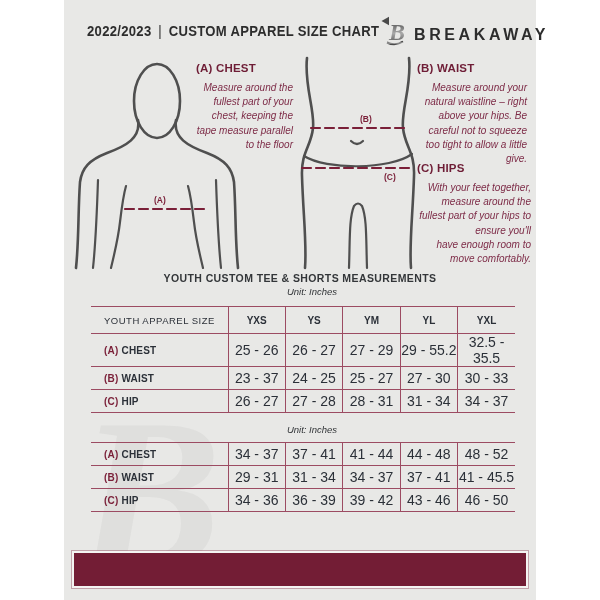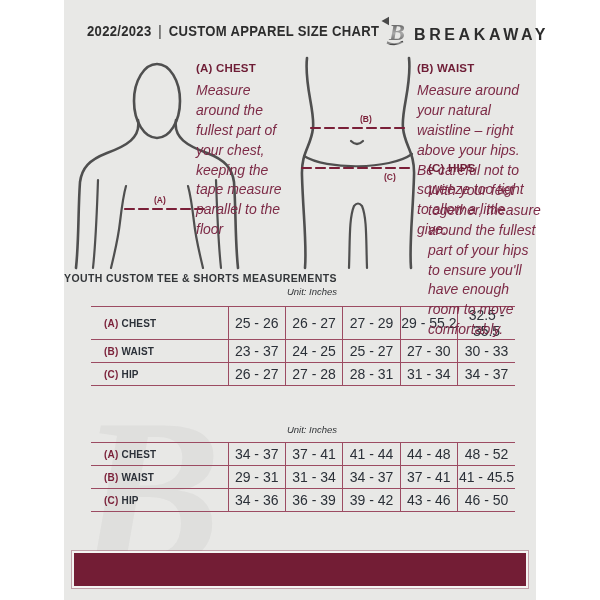--- a/index.html
+++ b/index.html
@@ -22,27 +22,27 @@
   .brand{position:absolute;left:350px;top:26px;font-size:16px;font-weight:bold;
     letter-spacing:3.6px;color:#2d2d2d;white-space:nowrap;}
 
   
   .figures{position:absolute;left:0;top:0;z-index:1;}
   .figlabel{position:absolute;font-size:8.5px;font-weight:bold;color:#7a1f38;z-index:2;}
 
   
   .guide{position:absolute;z-index:2;}
   .guide h3{margin:0 0 7px 0;font-size:11.5px;font-weight:bold;color:#6e1d36;letter-spacing:0.2px;}
-  .guide p{margin:0;font-size:14px;line-height:1.42;font-style:italic;color:#7d2b47;white-space:pre-line;}
+  .guide p{margin:0;font-size:10px;line-height:1.42;font-style:italic;color:#7d2b47;white-space:pre-line;text-align:right;}
   .guide-a{left:132px;top:62px;width:97px;}
   .guide-b{left:353px;top:62px;width:110px;}
-  .guide-c{left:364px;top:162px;width:114px;}
-
-  
-  .tbl-title{position:absolute;left:0;width:472px;text-align:left;font-size:10.5px;
+  .guide-c{left:353px;top:162px;width:114px;}
+
+  
+  .tbl-title{position:absolute;left:0;width:472px;text-align:center;font-size:10.5px;
     font-weight:bold;color:#333639;letter-spacing:0.4px;z-index:2;}
   .tbl-unit{position:absolute;left:0;width:472px;text-align:center;font-size:9.5px;
     font-style:italic;color:#333639;z-index:2;padding-left:12px;}
 
   
   table.size-table{position:absolute;left:27px;width:424px;border-collapse:collapse;
     table-layout:fixed;z-index:1;}
   table.size-table col.c0{width:137px;}
   table.size-table td{border-top:1.5px solid #9c4b62;vertical-align:middle;
     font-size:14px;color:#2b3038;text-align:center;padding:0;}
@@ -134,20 +134,28 @@
     <table class="size-table" style="top:306px">
       <colgroup>
           <col class="c0">
           <col>
           <col>
           <col>
           <col>
           <col>
         </colgroup>
       <tbody>
+          <tr class="head">
+        <td class="lbl">YOUTH APPAREL SIZE</td>
+        <td>YXS</td>
+        <td>YS</td>
+        <td>YM</td>
+        <td>YL</td>
+        <td>YXL</td>
+      </tr>
       <tr class="datarow">
         <td class="lbl"><span class="pfx">(A)</span> <span>CHEST</span></td>
         <td>25 - 26</td>
         <td>26 - 27</td>
         <td>27 - 29</td>
         <td>29 - 55.2</td>
         <td>32.5 - 35.5</td>
       </tr>
       <tr class="datarow">
         <td class="lbl"><span class="pfx">(B)</span> <span>WAIST</span></td>

